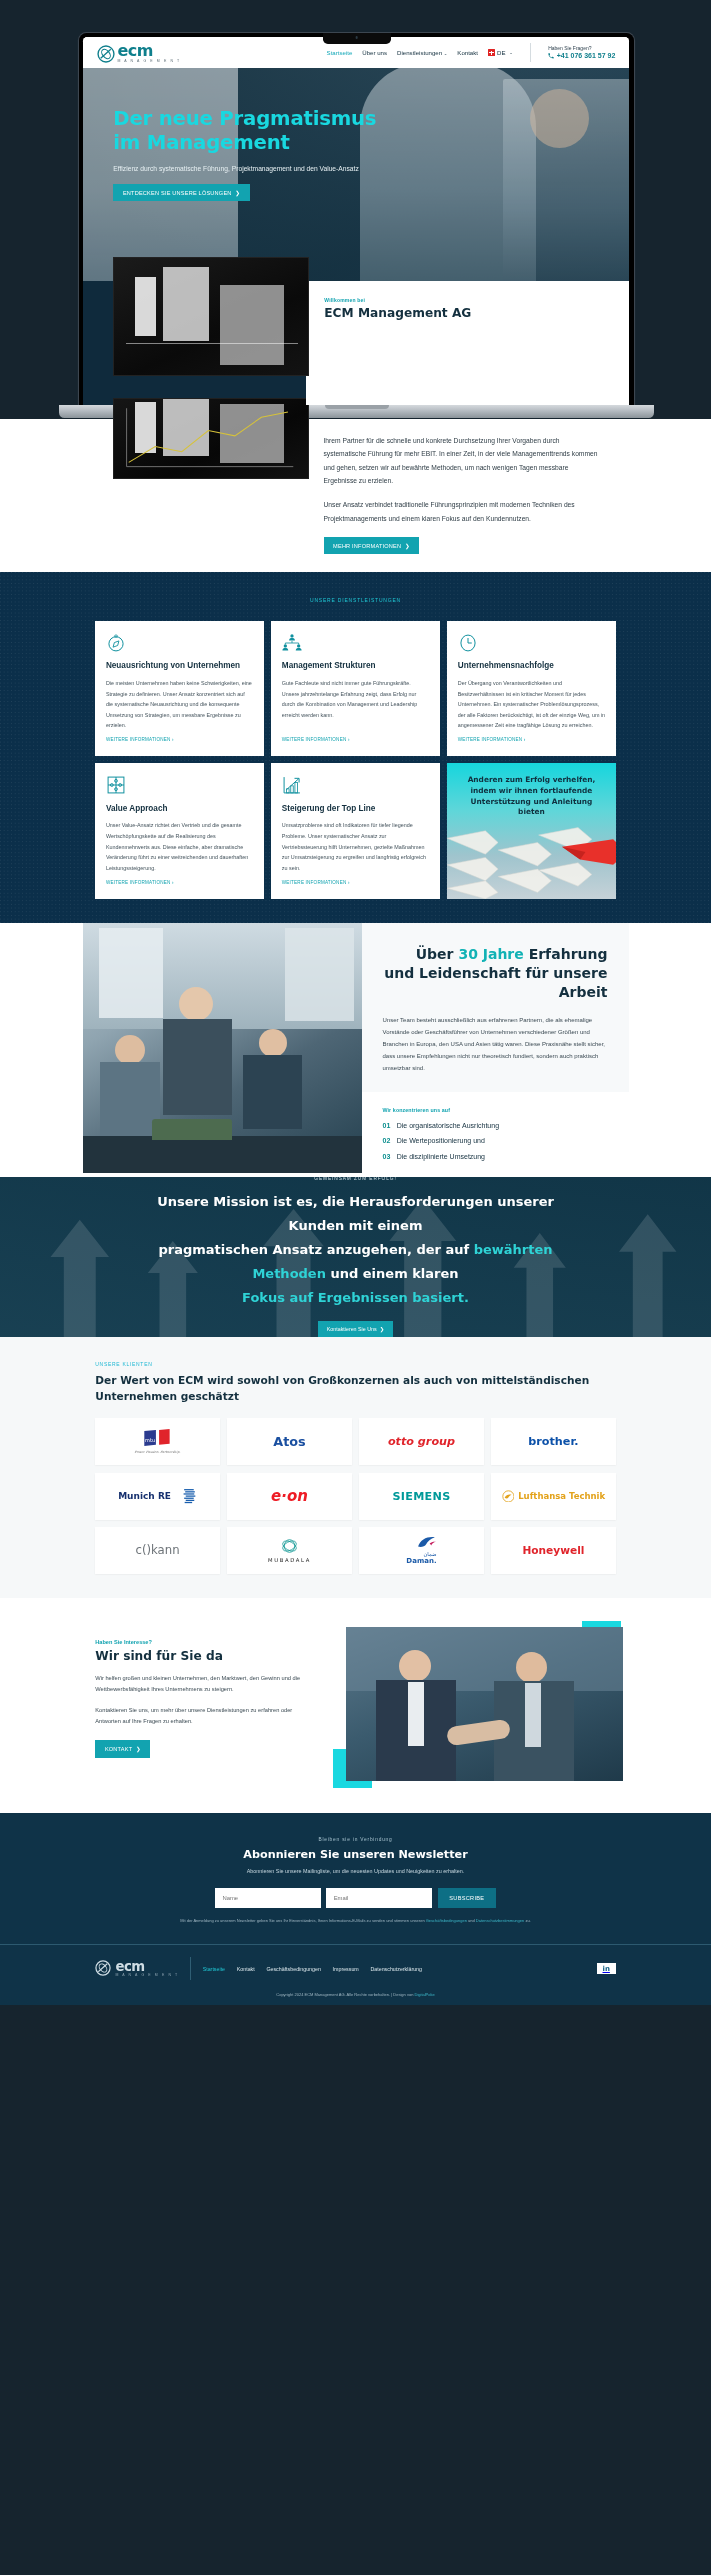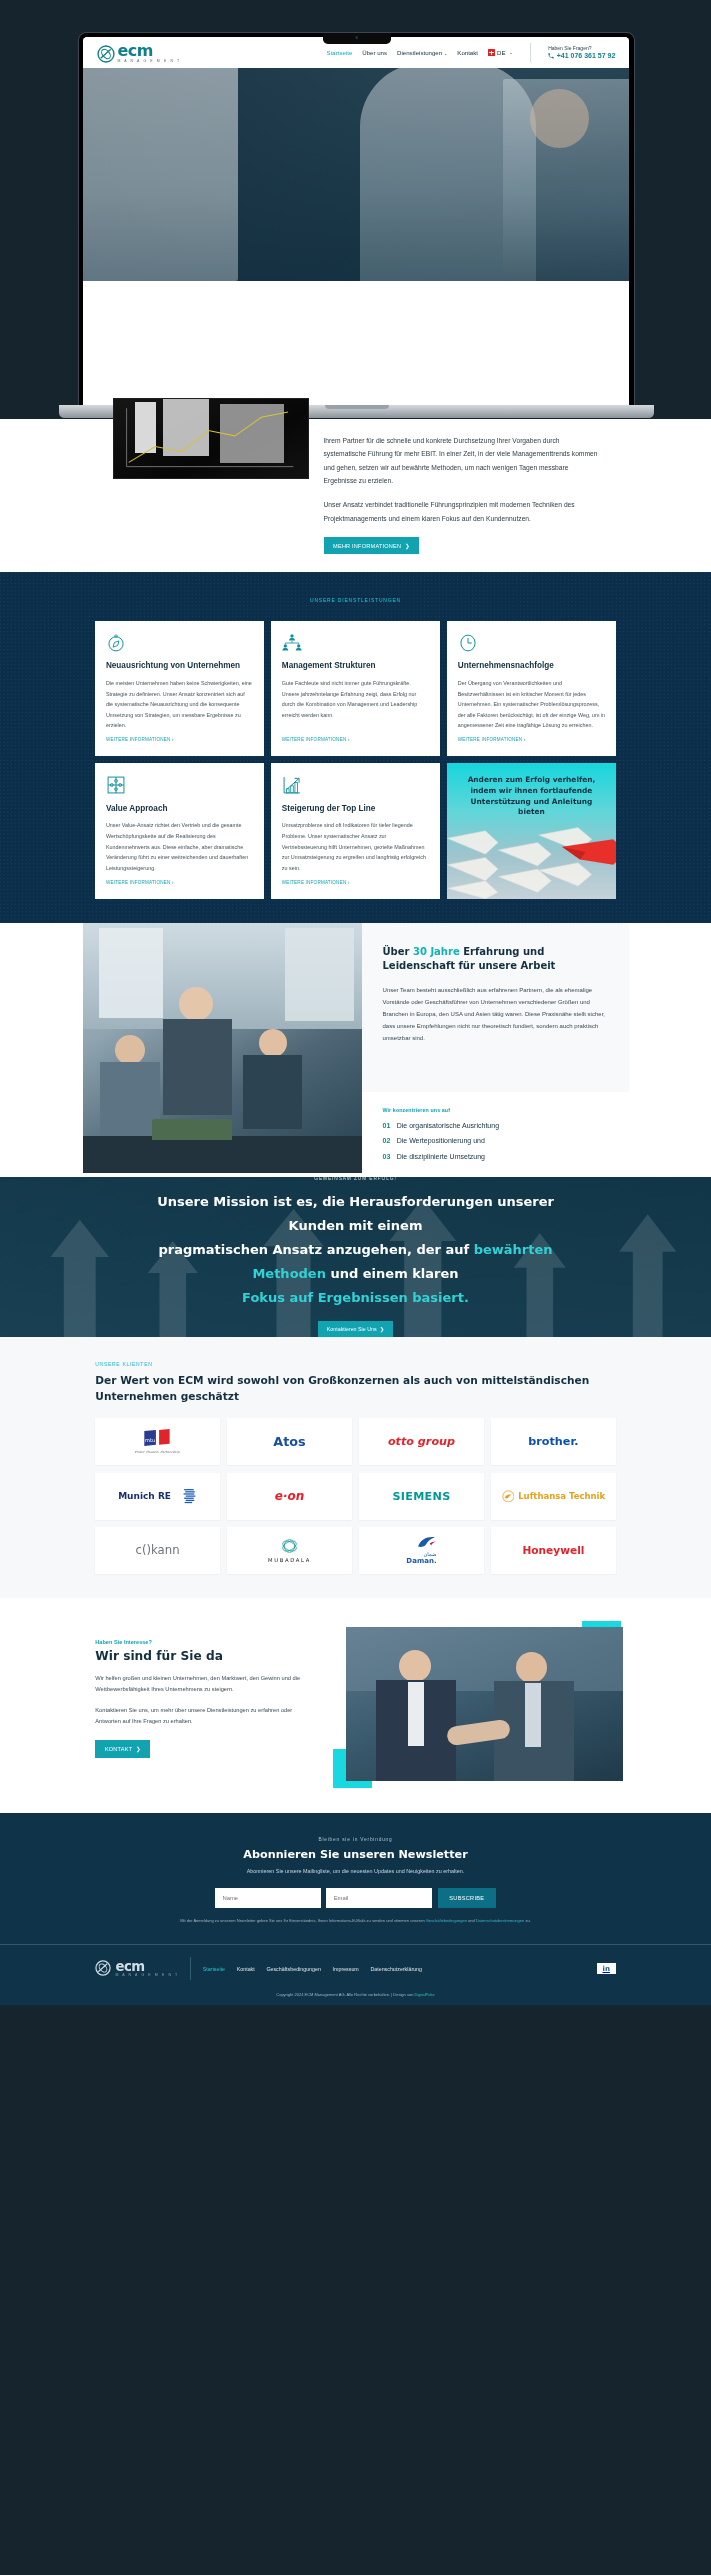--- a/index.html
+++ b/index.html
@@ -147,22 +147,22 @@
   .plane { position:absolute; z-index:2; }
 
   
   .about { position:relative; background:#fff; }
   .about-img {
     position:absolute; left:0; top:0; width:279px; height:250px;
     background: linear-gradient(150deg,#b9c7cf 0%, #8fa4b0 30%, #4e6675 62%, #24404f 100%);
     overflow:hidden;
   }
   .about-right { margin-left: 279px; width: 267px; background:#f7f9fa; padding: 22.3px 21px 0 21px; min-height: 169px; }
-  .about-right h2 { font-size: 10px; line-height:1.35; color:#14303f; font-weight:700;
-                    font-family:"DejaVu Sans", sans-serif;}
+  .about-right h2 { font-size: 14px; line-height:1.35; color:#14303f; font-weight:700;
+                    font-family:"DejaVu Sans", sans-serif;text-align:right;}
   .about-right h2 .hl { color:#12b2b5; }
   .about-right p { font-size: 6px; line-height: 2.0; color:#3b4a53; margin-top: 11.7px; }
   .focus-box { margin-left:279px; width:267px; background:#fff; padding: 15px 21px 17px 21px; }
   .focus-label { font-size:5.3px; color:#12a3b0; font-weight:700; letter-spacing:0.1px;}
   .focus-item { display:flex; gap:6.4px; font-size:7px; color:#14303f; margin-top:8.5px; align-items:baseline;}
   .focus-item .n { color:#0b8e8e; font-weight:700; }
 
   
   .mission {
     position:relative; overflow:hidden; height: 160px;
@@ -295,22 +295,45 @@
           </div>
         </div>
       </div>
 
       <div class="hero">
         <div class="ph-fig" style="left:-5.3px;top:-10.6px;width:160px;height:223px;background:linear-gradient(180deg,#e9edef 0%,#cfd8dc 60%,#9fb0ba 100%);opacity:.55;"></div>
         <div class="ph-fig" style="left:277px;top:-5.3px;width:176px;height:229px;background:linear-gradient(180deg,#d7dee2 0%,#a9bcc6 55%,#6d8793 100%);opacity:.5;border-radius:64px 64px 0 0;"></div>
         <div class="ph-fig" style="left:420px;top:10.6px;width:133px;height:213px;background:linear-gradient(180deg,#c8d3d9 0%,#7d95a2 60%,#3c5665 100%);opacity:.45;"></div>
         <div class="ph-fig" style="left:447px;top:21px;width:59px;height:59px;border-radius:50%;background:#d5b79c;opacity:.5;"></div>
 
-      </div>
-
+        <div class="hero-inner">
+          <h1>
+            <span>Der neue Pragmatismus</span><br>
+            <span>im Management</span>
+          </h1>
+          <p class="sub">Effizienz durch systematische Führung, Projektmanagement und den Value-Ansatz</p>
+          <a href="#" class="btn-primary">
+            <span>ENTDECKEN SIE UNSERE LÖSUNGEN</span>
+            <span>❯</span>
+          </a>
+        </div>
+      </div>
+
+      <div class="welcome-band">
+        <div class="welcome-img">
+          <div class="rect" style="left:21px;top:19px;width:21px;height:59px;background:#f0f0f0;opacity:.9;"></div>
+          <div class="rect" style="left:49px;top:9.6px;width:46px;height:74px;background:#dcdcdc;opacity:.85;"></div>
+          <div class="rect" style="left:106px;top:27px;width:64px;height:80px;background:#c9c9c9;opacity:.7;"></div>
+          <div class="rect" style="left:11.7px;top:85px;width:172px;height:1.6px;background:#ffffff;opacity:.5;"></div>
+        </div>
+        <div class="welcome-card">
+          <div class="eyebrow-teal">Willkommen bei</div>
+          <h2>ECM Management AG</h2>
+        </div>
+      </div>
     </div>
   </div>
   <div class="laptop-base">
     <div class="laptop-notch"></div>
   </div>
 </div>
 
 <div class="below-laptop">
 
   <div class="page-white">
@@ -536,21 +559,21 @@
                   <rect x="5" y="14" width="18" height="2.4"></rect>
                 <rect x="2" y="18" width="18" height="2.4"></rect>
                   <rect x="5" y="22" width="16" height="2.4"></rect>
                 <rect x="3" y="26" width="14" height="2.4"></rect>
               </g>
             </svg>
           </div>
         </div>
 
         <div class="logo-cell">
-          <div style="font-size:12px;font-weight:700;font-style:italic;color:#ee1c25;font-family:'DejaVu Sans',sans-serif;">e·on</div>
+          <div style="font-size:15px;font-weight:700;font-style:italic;color:#ee1c25;font-family:'DejaVu Sans',sans-serif;">e·on</div>
         </div>
 
         <div class="logo-cell">
           <div style="font-size:11.2px;font-weight:700;color:#009999;letter-spacing:0.3px;font-family:'DejaVu Sans',sans-serif;">SIEMENS</div>
         </div>
 
         <div class="logo-cell">
           <div style="display:flex;align-items:center;gap:3.7px;">
             <svg width="12.8" height="12.8" viewBox="0 0 24 24">
               <circle cx="12" cy="12" r="10.5" fill="none" stroke="#e3a21a" stroke-width="1.6"></circle>

